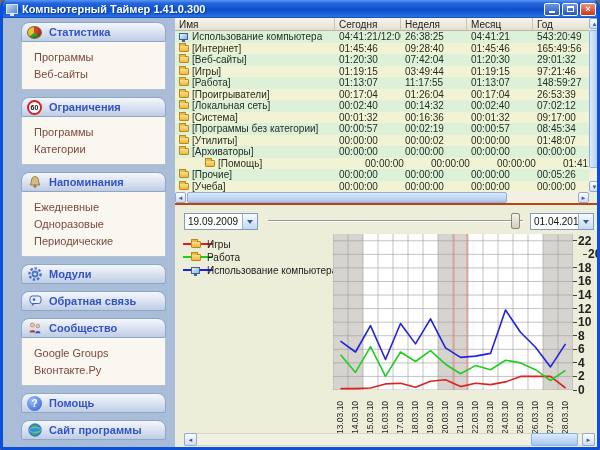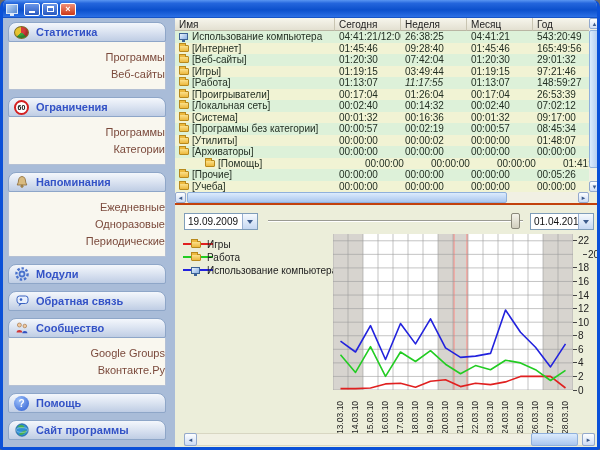--- a/index.html
+++ b/index.html
@@ -12,21 +12,21 @@
     display:flex;align-items:center;padding:0 4px;border-radius:6px 6px 0 0;}
   .app-icon{width:12px;height:10px;background:linear-gradient(135deg,#bcd8f8,#5888d0);border:1px solid #dce8f8;margin:0 4px 0 2px;position:relative;}
   .app-icon:after{content:"";position:absolute;left:3px;bottom:-3px;width:4px;height:2px;background:#dce8f8;}
   .title-text{color:#fff;font-size:11px;font-weight:bold;text-shadow:1px 1px 1px #073a90;flex:1;white-space:nowrap;overflow:hidden;}
   .winbtn{width:16px;height:13px;margin-left:2px;border:1px solid #fff;border-radius:2px;display:flex;align-items:center;justify-content:center;
     background:linear-gradient(180deg,#6a96e8,#2858c0);color:#fff;font-size:9px;line-height:9px;font-weight:bold;}
   .winbtn.close{background:linear-gradient(180deg,#f09078,#cc3818);}
   .minglyph{display:block;width:6px;height:2px;background:#fff;margin-top:6px;}
   .maxglyph{display:block;width:7px;height:6px;border:1px solid #fff;border-top-width:2px;}
   
-  .sidebar{position:absolute;left:0;top:18px;width:169px;height:429px;background:#a9bcd8;padding:4px 6px 0 5px;overflow:hidden;text-align:right;}
+  .sidebar{position:absolute;left:0;top:18px;width:169px;height:429px;background:#a9bcd8;padding:4px 6px 0 18px;overflow:hidden;}
   .card{margin-bottom:7px;}
   .card-header{height:20px;background:linear-gradient(180deg,#f4f7fc 0%,#dde5f2 45%,#bfcde4 100%);
     border:1px solid #8ea6c8;border-radius:8px 8px 2px 2px;display:flex;align-items:center;padding:0 4px;}
   .card-header .hdr-label{color:#3352c6;font-weight:bold;font-size:11px;margin-left:6px;white-space:nowrap;}
   .card-body{background:#f9f7ef;border:1px solid #b4c0d4;border-top:none;border-radius:0 0 2px 2px;padding:7px 0 6px 12px;}
   .side-item{color:#7b4a3c;font-size:11px;line-height:17px;cursor:default;white-space:nowrap;}
   .sicon{width:17px;height:17px;display:flex;align-items:center;justify-content:center;flex:none;}
   .pie{width:15px;height:13px;border-radius:50%;background:conic-gradient(#d83c3c 0 130deg,#3ca83c 130deg 230deg,#e8c430 230deg 360deg);
     border:1px solid #7a6a20;box-shadow:inset -2px -2px 2px rgba(0,0,0,.25);}
   .limit60{width:15px;height:15px;border-radius:50%;background:#fff;border:2px solid #d42020;color:#111;
@@ -59,31 +59,32 @@
   .combo .cval{flex:1;padding:0 3px;white-space:nowrap;overflow:hidden;}
   .combo .cbtn{width:15px;height:15px;background:linear-gradient(180deg,#f6fafe,#c6d8f2);border-left:1px solid #9ab0d0;
     display:flex;align-items:center;justify-content:center;}
   .tri-down{width:0;height:0;border-left:3px solid transparent;border-right:3px solid transparent;border-top:4px solid #3b5a8c;}
   .slider-track{position:absolute;height:2px;background:#9a9a92;border-bottom:1px solid #fff;}
   .slider-handle{position:absolute;width:9px;height:16px;background:linear-gradient(180deg,#f4f3ea,#d2cfbe);border:1px solid #8a887a;border-radius:2px;}
   .legend-row{position:absolute;left:8px;display:flex;align-items:center;height:12px;}
   .lswatch{width:30px;height:2px;margin-right:-22px;flex:none;}
   .legend-row .llabel{font-size:10px;color:#222;margin-left:3px;white-space:nowrap;}
   .plot{position:absolute;left:158px;top:29px;width:240px;height:156px;}
-  .ylab{position:absolute;font-size:10px;color:#222;display:flex;align-items:center;height:10px;}
+  .ylab{position:absolute;font-size:12px;color:#222;display:flex;align-items:center;height:10px;font-weight:bold;}
   .ylab:before{content:"";display:inline-block;width:4px;height:1px;background:#444;margin-right:1px;}
   .xlab{position:absolute;writing-mode:vertical-rl;transform:rotate(180deg);font-size:8.5px;color:#222;height:42px;line-height:10px;white-space:nowrap;}
 </style>
 </head>
 <body>
 
 <div class="window">
 
   <div class="titlebar">
     <span class="app-icon"></span>
+    <span class="title-text">Компьютерный Таймер 1.41.0.300</span>
     <span class="winbtn">
         <span class="minglyph"></span>
       </span>
     <span class="winbtn">
         <span class="maxglyph"></span>
       </span>
     <span class="winbtn close">×</span>
   </div>
 
   <div class="sidebar">
@@ -234,21 +235,21 @@
         <div class="trow odd">
           <div class="tcell" style="width: 160px;"><span class="fold"></span>[Игры]</div>
           <div class="tcell" style="width: 66px;">01:19:15</div>
           <div class="tcell" style="width: 66px;">03:49:44</div>
           <div class="tcell" style="width: 66px;">01:19:15</div>
           <div class="tcell" style="width: 56px;">97:21:46</div>
         </div>
         <div class="trow even">
           <div class="tcell" style="width: 160px;"><span class="fold"></span>[Работа]</div>
           <div class="tcell" style="width: 66px;">01:13:07</div>
-          <div class="tcell" style="width: 66px; font-style: italic;">11:17:55</div>
+          <div class="tcell" style="width: 66px;">11:17:55</div>
           <div class="tcell" style="width: 66px;">01:13:07</div>
           <div class="tcell" style="width: 56px;">148:59:27</div>
         </div>
         <div class="trow odd">
           <div class="tcell" style="width: 160px;"><span class="fold"></span>[Проигрыватели]</div>
           <div class="tcell" style="width: 66px;">00:17:04</div>
           <div class="tcell" style="width: 66px;">01:26:04</div>
           <div class="tcell" style="width: 66px;">00:17:04</div>
           <div class="tcell" style="width: 56px;">26:53:39</div>
         </div>

